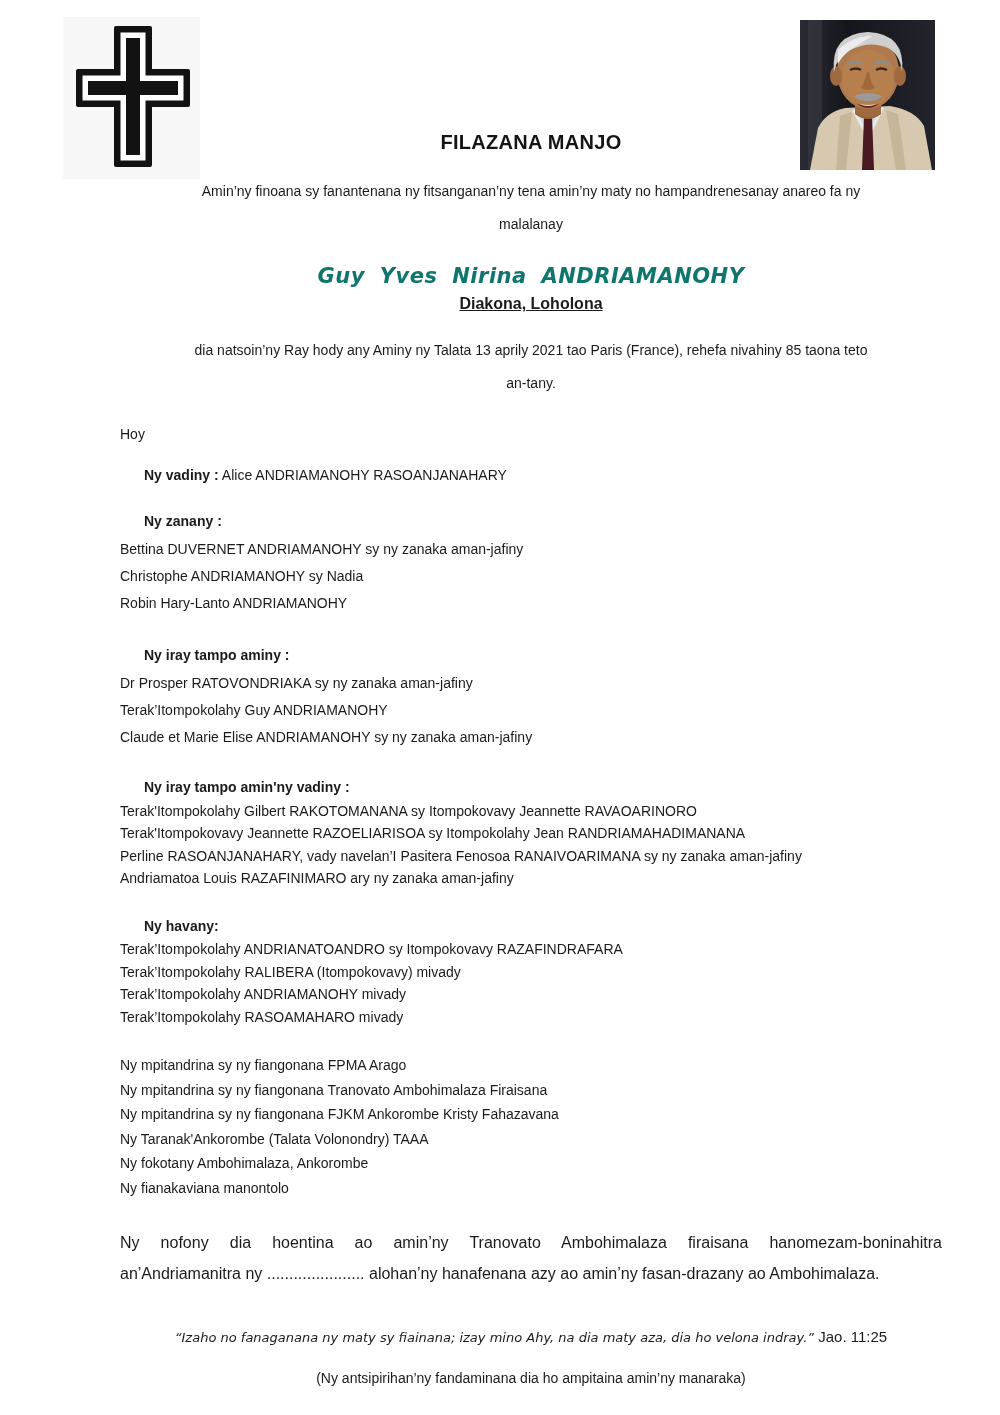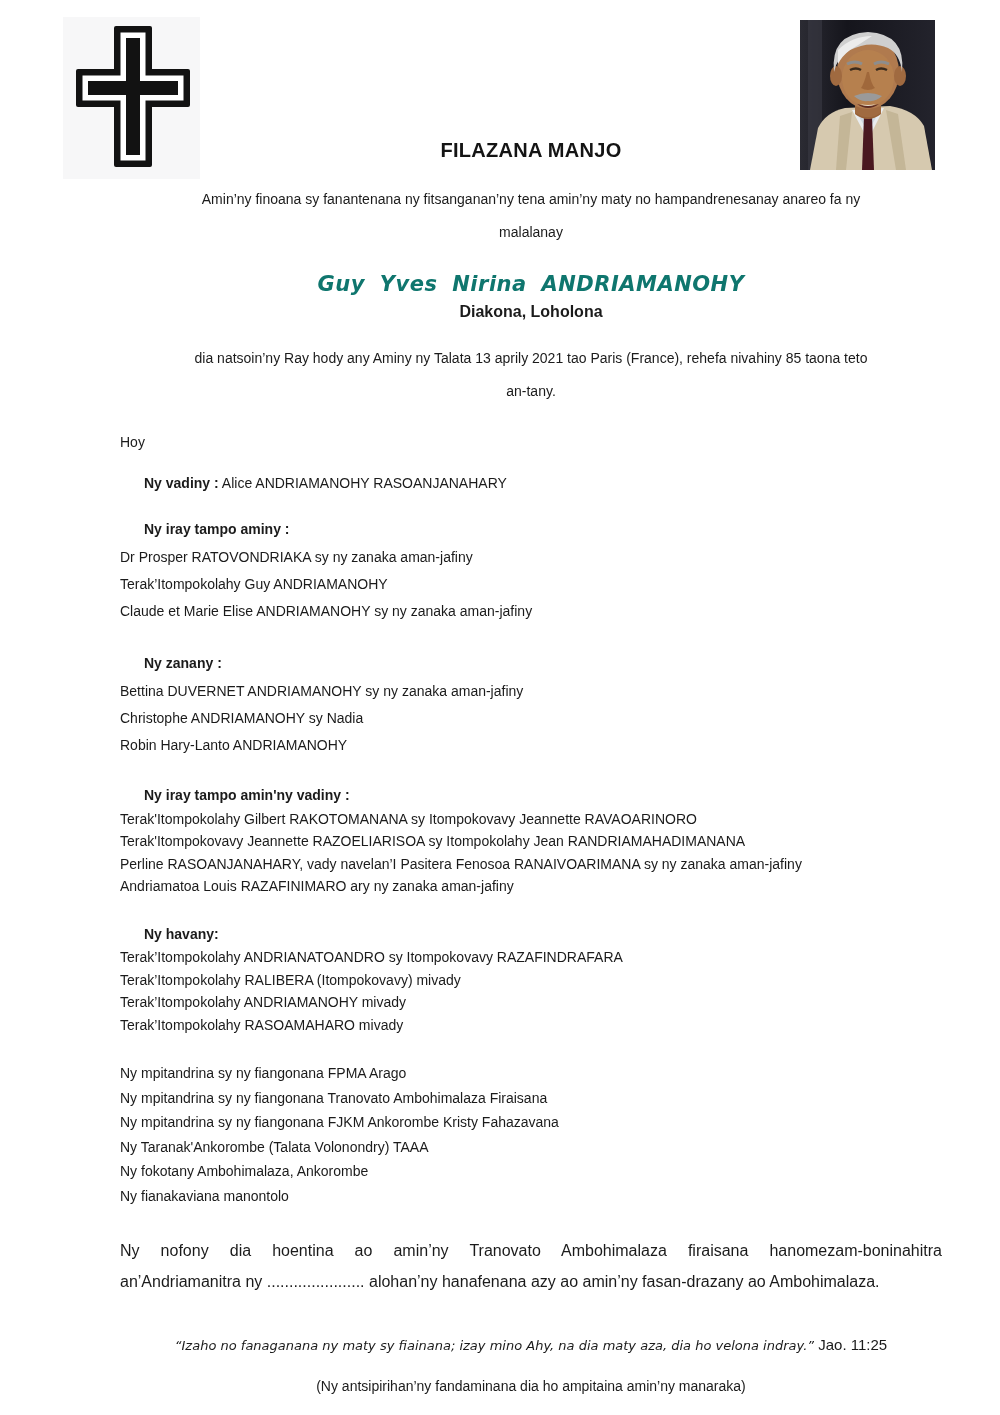--- a/index.html
+++ b/index.html
@@ -21,21 +21,21 @@
     display: flex; align-items: center; justify-content: center;
   }
   .photo-box {
     position: absolute;
     left: 800px; top: 20px;
     width: 135px; height: 150px;
     overflow: hidden;
   }
   .content {
     position: absolute;
-    left: 120px; top: 8px;
+    left: 120px; top: 0;
     width: 822px;
   }
   .title {
     margin-top: 131px;
     text-align: center;
     font-size: 20px;
     font-weight: bold;
     letter-spacing: 0.3px;
     color: #141414;
   }
@@ -47,21 +47,21 @@
     margin-top: 23px;
     text-align: center;
     font-family: "DejaVu Sans", sans-serif;
     font-style: italic;
     font-weight: bold;
     font-size: 21px;
     letter-spacing: 0.5px;
     word-spacing: 7px;
     color: #0f766e;
   }
-  .deceased-role { margin-top: 7px; text-align: center; font-weight: bold; font-size: 16px; }
+  .deceased-role { margin-top: 7px; text-align: center; font-weight: bold; font-size: 16px; text-decoration: underline; }
   .death-notice { margin-top: 21px; line-height: 33px; }
   .greeting { margin-top: 26px; }
   .spouse-line { margin-top: 25px; }
   .sec { margin-top: 25px; }
   .sec .h { margin-bottom: 1px; }
   .lh27 .li, .lh27 .h { line-height: 27px; }
   .lh23 .li, .lh23 .h { line-height: 22.5px; }
   .lh24 .li { line-height: 24.5px; }
   .closing { margin-top: 27px; line-height: 31px; }
   .closing .just { text-align: justify; text-align-last: justify; }
@@ -152,31 +152,31 @@
     <p class="death-notice center">
       <span>dia natsoin’ny Ray hody any Aminy ny Talata 13 aprily 2021 tao Paris (France), rehefa nivahiny 85 taona teto</span><br>
       <span>an-tany.</span>
     </p>
 
     <p class="greeting">Hoy</p>
 
     <p class="spouse-line"><span class="b">Ny vadiny :</span> <span>Alice ANDRIAMANOHY RASOANJANAHARY</span></p>
 
     <section class="sec lh27">
+      <p class="h b">Ny zanany :</p>
+      <p class="li">Bettina DUVERNET ANDRIAMANOHY sy ny zanaka aman-jafiny</p>
+      <p class="li">Christophe ANDRIAMANOHY sy Nadia</p>
+      <p class="li">Robin Hary-Lanto ANDRIAMANOHY</p>
+    </section>
+
+    <section class="sec lh27">
       <p class="h b">Ny iray tampo aminy :</p>
       <p class="li">Dr Prosper RATOVONDRIAKA sy ny zanaka aman-jafiny</p>
       <p class="li">Terak’Itompokolahy Guy ANDRIAMANOHY</p>
       <p class="li">Claude et Marie Elise ANDRIAMANOHY sy ny zanaka aman-jafiny</p>
-    </section>
-
-    <section class="sec lh27">
-      <p class="h b">Ny zanany :</p>
-      <p class="li">Bettina DUVERNET ANDRIAMANOHY sy ny zanaka aman-jafiny</p>
-      <p class="li">Christophe ANDRIAMANOHY sy Nadia</p>
-      <p class="li">Robin Hary-Lanto ANDRIAMANOHY</p>
     </section>
 
     <section class="sec lh23">
       <p class="h b">Ny iray tampo amin'ny vadiny :</p>
       <p class="li">Terak'Itompokolahy Gilbert RAKOTOMANANA sy Itompokovavy Jeannette RAVAOARINORO</p>
       <p class="li">Terak'Itompokovavy Jeannette RAZOELIARISOA sy Itompokolahy Jean RANDRIAMAHADIMANANA</p>
       <p class="li">Perline RASOANJANAHARY, vady navelan’I Pasitera Fenosoa RANAIVOARIMANA sy ny zanaka aman-jafiny</p>
       <p class="li">Andriamatoa Louis RAZAFINIMARO ary ny zanaka aman-jafiny</p>
     </section>
 

